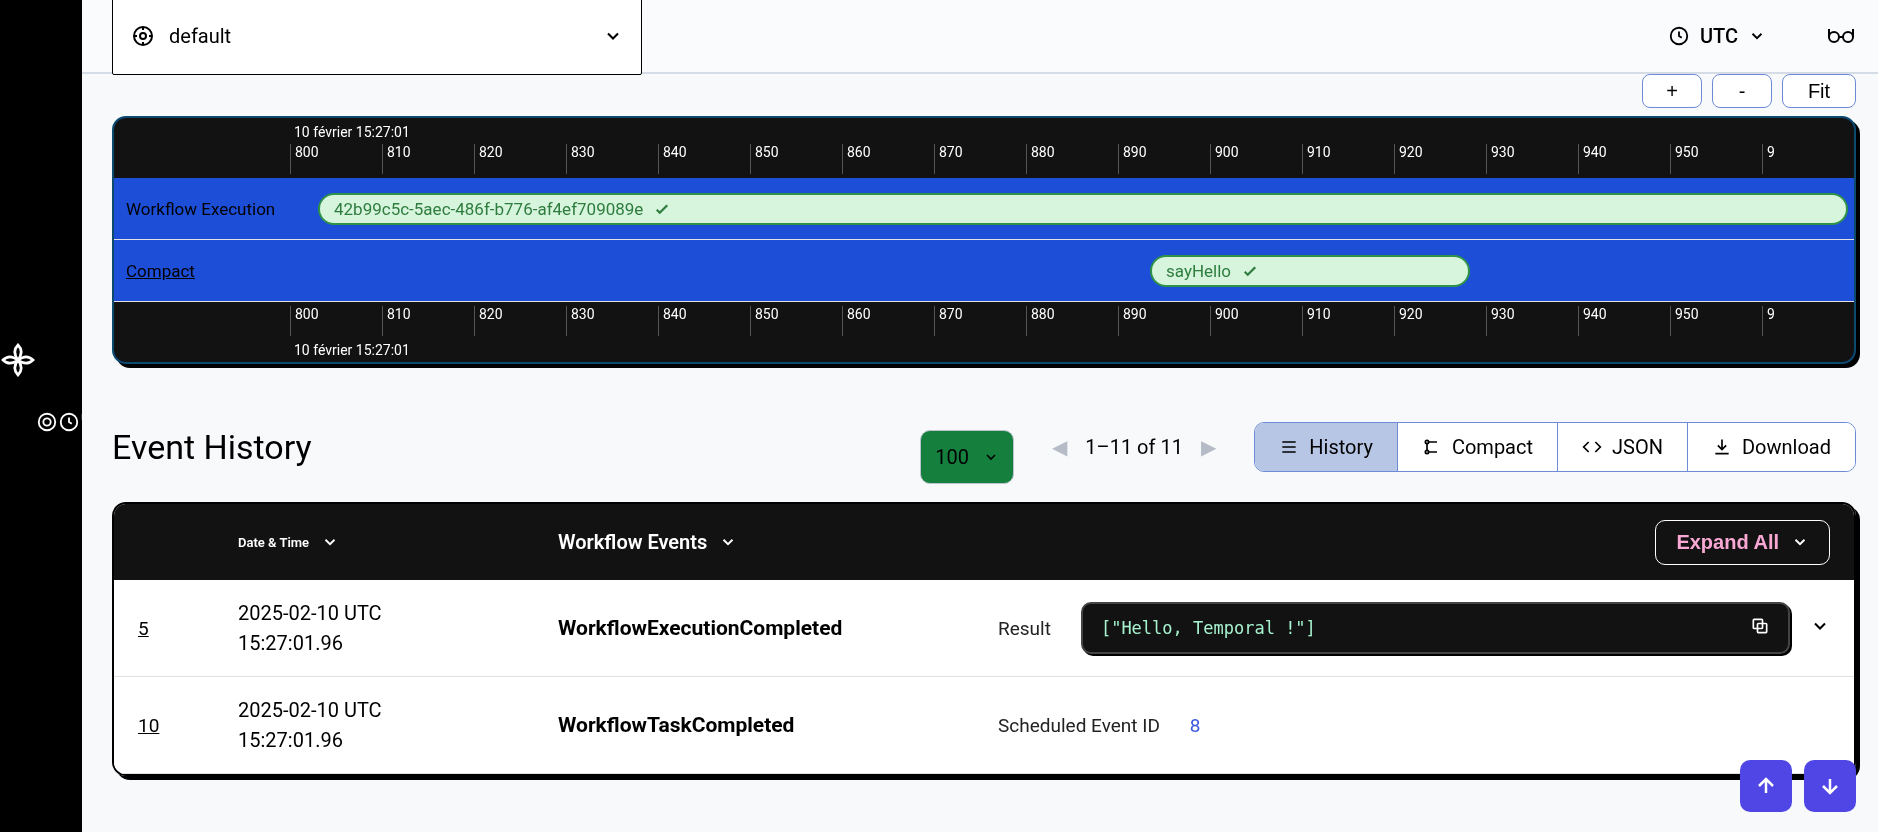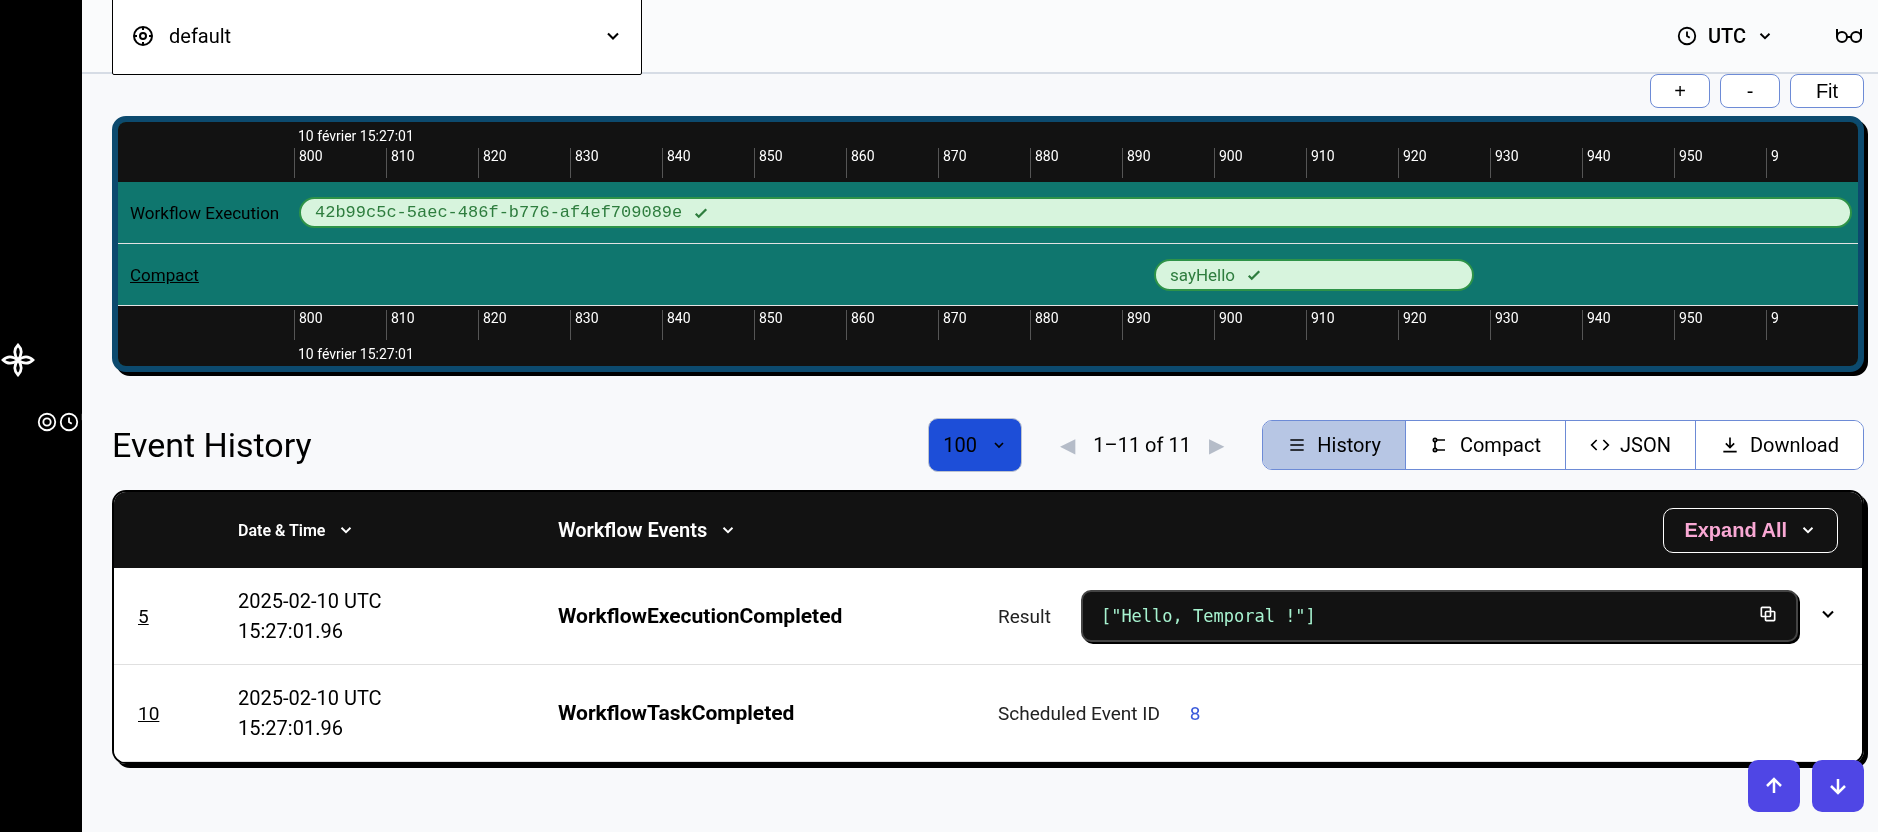--- a/index.html
+++ b/index.html
@@ -27,54 +27,54 @@
 .glasses-btn { cursor: pointer; }
 
 
 .content { flex: 1; overflow-y: auto; padding: 0 30px 30px 30px; position: relative; }
 
 
 .zoom-controls { display: flex; gap: 10px; justify-content: flex-end; margin-bottom: 8px; margin-top: 0; }
 .zoom-btn { border: 1.5px solid #6d8bd6; background: #fff; border-radius: 8px; min-width: 60px; height: 34px; font-size: 20px; display: flex; align-items: center; justify-content: center; cursor: pointer; color: #000; }
 
 
-.timeline-wrapper { border: 6px solid #0c4a6e; border-radius: 14px; overflow: hidden; background: #0f766e; box-shadow: 4px 4px 0 #000; }
+.timeline-wrapper { border: 2px solid #0c4a6e; border-radius: 14px; overflow: hidden; background: #1d4ed8; box-shadow: 4px 4px 0 #000; }
 .timeline-header-top { background: #121212; color: #fff; height: 60px; display: flex; align-items: flex-start; }
 .timeline-header-top .lbl-area { width: 176px; }
 .timeline-ticks-area { flex: 1; position: relative; }
 .timeline-date { font-size: 14px; padding: 6px 0 4px 4px; }
 .timeline-ticks { display: flex; height: 30px; position: relative; }
 .timeline-tick { width: 92px; text-align: left; font-size: 14px; border-left: 1px solid #555; padding-left: 4px; }
 .timeline-row { display: flex; height: 62px; border-bottom: 1px solid #e2e2e2; align-items: center; }
 .timeline-row-label { width: 176px; padding-left: 12px; font-size: 17px; }
 .timeline-row-label.underlined { text-decoration: underline; }
 .timeline-row-track { flex: 1; position: relative; height: 100%; display: flex; align-items: center; }
 .timeline-pill { position: absolute; background: #d7f4dd; border: 2px solid #2e9348; border-radius: 22px; padding: 4px 14px; display: flex; align-items: center; gap: 10px; font-size: 17px; color: #2e7d3e; }
 .timeline-footer-bot { background: #121212; color: #fff; height: 60px; display: flex; }
 .timeline-footer-bot .lbl-area { width: 176px; }
 .ticks-bottom { display: flex; height: 30px; margin-top: 4px; }
 .ticks-bottom .timeline-tick { border-left: 1px solid #555; }
 
 
 .eh-header { display: flex; align-items: center; margin-top: 46px; margin-bottom: 18px; gap: 20px; }
 .eh-title { font-size: 34px; font-weight: 400; }
 .eh-spacer { flex: 1; }
-.page-size { border: 1px solid #bcc3cf; border-radius: 10px; padding: 14px 14px; font-size: 20px; display: flex; align-items: center; gap: 14px; background: #1d4ed8; cursor: pointer; }
+.page-size { border: 1px solid #bcc3cf; border-radius: 10px; padding: 14px 14px; font-size: 20px; display: flex; align-items: center; gap: 14px; background: #15803d; cursor: pointer; margin-top: 20px; }
 .pager { display: flex; align-items: center; gap: 18px; font-size: 20px; margin: 0 18px; }
 .pager-arrow { color: #b5bcc8; cursor: pointer; }
 .view-tabs { display: flex; border: 1.5px solid #6d8bd6; border-radius: 10px; overflow: hidden; }
 .view-tab { padding: 12px 24px; font-size: 20px; display: flex; align-items: center; gap: 10px; border-right: 1.5px solid #6d8bd6; cursor: pointer; background: #fff; }
 .view-tab:last-child { border-right: none; }
 .view-tab.active { background: #b7c6e4; }
 
 
 .event-table { border: 2px solid #000; border-radius: 14px; overflow: hidden; box-shadow: 4px 4px 0 #000; }
 .event-table-header { background: #121212; color: #fff; display: flex; align-items: center; height: 76px; padding: 0 24px; }
 .col-spacer { width: 100px; }
-.col-date { width: 320px; font-size: 16px; font-weight: 600; display: flex; align-items: center; gap: 12px; }
+.col-date { width: 320px; font-size: 13px; font-weight: 600; display: flex; align-items: center; gap: 12px; }
 .col-event { flex: 1; font-size: 20px; font-weight: 600; display: flex; align-items: center; gap: 12px; }
 .expand-all { border: 1.5px solid #fff; border-radius: 10px; background: transparent; color: #f9a8d4; padding: 10px 20px; font-size: 20px; font-weight: 600; display: flex; align-items: center; gap: 12px; cursor: pointer; }
 
 .event-row { display: flex; align-items: center; padding: 18px 24px; border-bottom: 1px solid #e0e0e0; background: #fff; }
 .event-id { width: 100px; text-decoration: underline; font-size: 19px; cursor: pointer; }
 .event-date { width: 320px; font-size: 20px; line-height: 1.5; }
 .event-name { width: 440px; font-size: 21px; font-weight: 700; }
 .event-meta-label { font-size: 19px; color: #222; margin-right: 30px; }
 .event-meta-val { font-size: 19px; color: #3b5bdb; }
 .result-box { flex: 1; background: #121212; color: #6ee7b7; border-radius: 10px; padding: 12px 18px; font-family: monospace; font-size: 17px; display: flex; align-items: center; justify-content: space-between; margin-right: 20px; border: 2px solid #444; box-shadow: 2px 2px 0 #000; }
@@ -232,21 +232,21 @@
                 <div class="timeline-tick">930</div>
                 <div class="timeline-tick">940</div>
                 <div class="timeline-tick">950</div>
                 <div class="timeline-tick">9</div>
               </div>
           </div>
         </div>
         <div class="timeline-row">
           <div class="timeline-row-label">Workflow Execution</div>
           <div class="timeline-row-track">
-            <div class="timeline-pill" style="left:5px; right:6px;font-family:Liberation Mono, monospace;">
+            <div class="timeline-pill" style="left:28px; right:6px;">
               <span>42b99c5c-5aec-486f-b776-af4ef709089e</span>
               <span class="icon">
                 <svg width="18" height="18" viewBox="0 0 24 24" fill="none" stroke="#2e7d3e" stroke-width="3">
                     <path d="M5 13l4 4L19 7"></path>
                   </svg>
               </span>
             </div>
           </div>
         </div>
         <div class="timeline-row">

